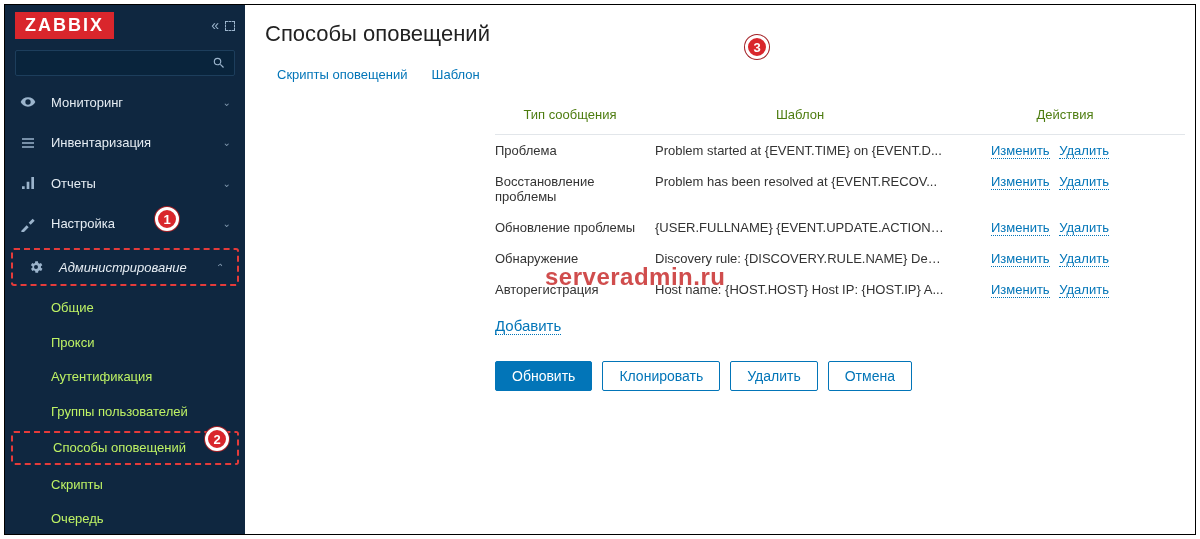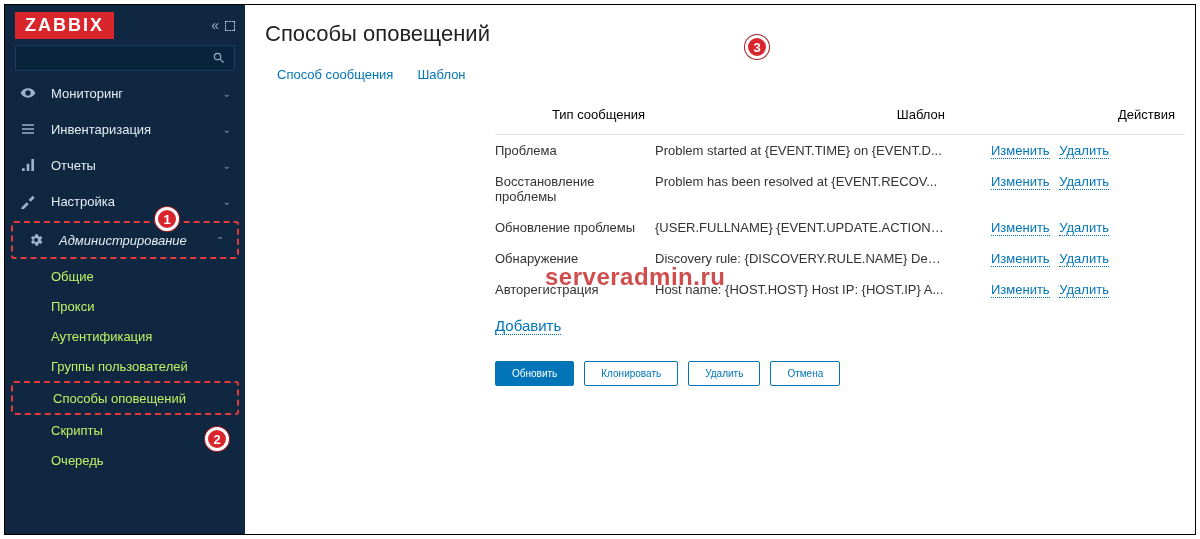--- a/index.html
+++ b/index.html
@@ -1,19 +1,19 @@
 <!DOCTYPE html>
 <html><head>
 <meta charset="utf-8">
 <style>
   * { box-sizing: border-box; margin: 0; padding: 0; font-family: Arial, Helvetica, sans-serif; }
   html, body { width: 1200px; height: 539px; overflow: hidden; background: #fff; }
   .frame { border: 1px solid #000; width: 1192px; height: 531px; margin: 4px; display: flex; }
   
-  .sidebar { width: 240px; background: #0f2740; color: #d9e2ea; display: flex; flex-direction: column; font-size: 13px; }
+  .sidebar { width: 240px; background: #0f2740; color: #d9e2ea; display: flex; flex-direction: column; font-size: 13px; justify-content: space-between; }
   .logo-row { display: flex; align-items: center; padding: 4px 10px 4px 10px; height: 40px; }
   .logo { background: #d9262c; color: #fff; font-weight: 900; font-size: 18px; letter-spacing: 2px; padding: 3px 10px; }
   .logo-ctrl { margin-left: auto; color: #9bb4cc; font-size: 14px; letter-spacing: 2px; cursor: pointer; }
   .logo-ctrl .box { display: inline-block; width: 10px; height: 10px; border: 1px dashed #9bb4cc; vertical-align: middle; margin-left: 4px; }
   .search-row { padding: 0 10px 4px 10px; }
   .search { background: #09243c; border: 1px solid #1d3e5c; height: 26px; width: 100%; border-radius: 2px; display: flex; align-items: center; justify-content: flex-end; padding-right: 8px; }
   .search svg { fill: #9bb4cc; }
   .nav-item { display: flex; align-items: center; padding: 0 14px; height: 36px; cursor: pointer; color: #e6edf3; }
   .nav-item .nav-icon { width: 18px; height: 18px; margin-right: 14px; fill: #9bb4cc; display: inline-flex; align-items: center; justify-content: center; }
   .nav-item .chev { margin-left: auto; font-size: 10px; color: #7f97ad; }
@@ -31,28 +31,28 @@
   .badge-3 { position: absolute; left: 500px; top: 30px; }
   
   .main { flex: 1; background: #fff; padding: 10px 20px; position: relative; overflow: hidden; }
   .page-title { font-size: 22px; color: #222; font-weight: 400; margin: 6px 0 14px 0; }
   .tabs { display: flex; gap: 0; font-size: 13px; align-items: center; }
   .tab { padding: 6px 12px; color: #0275b8; cursor: pointer; border-bottom: 3px solid transparent; }
   .tab.active { color: #333; border: 2px dashed #e43b3a; border-radius: 3px; }
   
   .tbl-wrap { margin-top: 10px; margin-left: 230px; }
   table { border-collapse: collapse; width: 690px; font-size: 13px; }
-  th { text-align: right; color: #000000; font-weight: 400; padding: 6px 10px 12px 0; border-bottom: 1px solid #e2e6ea; }
+  th { text-align: center; color: #4d7c0f; font-weight: 400; padding: 6px 10px 12px 0; border-bottom: 1px solid #e2e6ea; }
   td { padding: 8px 10px 8px 0; color: #333; vertical-align: top; border-bottom: 0; white-space: nowrap; overflow: hidden; text-overflow: ellipsis; max-width: 260px; }
   .link { color: #0275b8; cursor: pointer; border-bottom: 1px dotted #0275b8; margin-left: 36px; }
   .actions-cell .link + .link { margin-left: 6px; }
   .add-link { color: #0275b8; border-bottom: 1px dotted #0275b8; cursor: pointer; font-size: 15px; display:inline-block; margin-top:4px; }
   
   .btn-row { margin-top: 18px; margin-left: 230px; display: flex; gap: 10px; }
-  .btn { font-size: 10px; padding: 6px 16px; border-radius: 2px; cursor: pointer; border: 1px solid #0275b8; background: #fff; color: #0275b8; }
+  .btn { font-size: 14px; padding: 6px 16px; border-radius: 2px; cursor: pointer; border: 1px solid #0275b8; background: #fff; color: #0275b8; }
   .btn.primary { background: #0275b8; color: #fff; }
   
   .watermark { position: absolute; left: 300px; top: 258px; font-size: 24px; color: rgba(200,46,46,0.85); font-weight: 700; text-shadow: 0 0 3px rgba(255,255,255,.8); letter-spacing: .5px; pointer-events: none; }
   
   .sidebar, .main { position: relative; }
 </style>
 </head>
 <body>
 
 <div class="frame">
@@ -144,21 +144,21 @@
       </div>
 
     <span class="num-badge badge-1">1</span>
     <span class="num-badge badge-2">2</span>
   </aside>
 
   <main class="main">
     <h1 class="page-title">Способы оповещений</h1>
 
     <div class="tabs">
-      <div class="tab">Способ сообщения</div>
+      <div class="tab">Скрипты оповещений</div>
       <div class="tab">Шаблон</div>
     </div>
     <span class="num-badge badge-3">3</span>
 
     <div class="tbl-wrap">
       <table>
         <thead>
           <tr>
             <th style="width:160px">Тип сообщения</th>
             <th style="width:300px">Шаблон</th>

